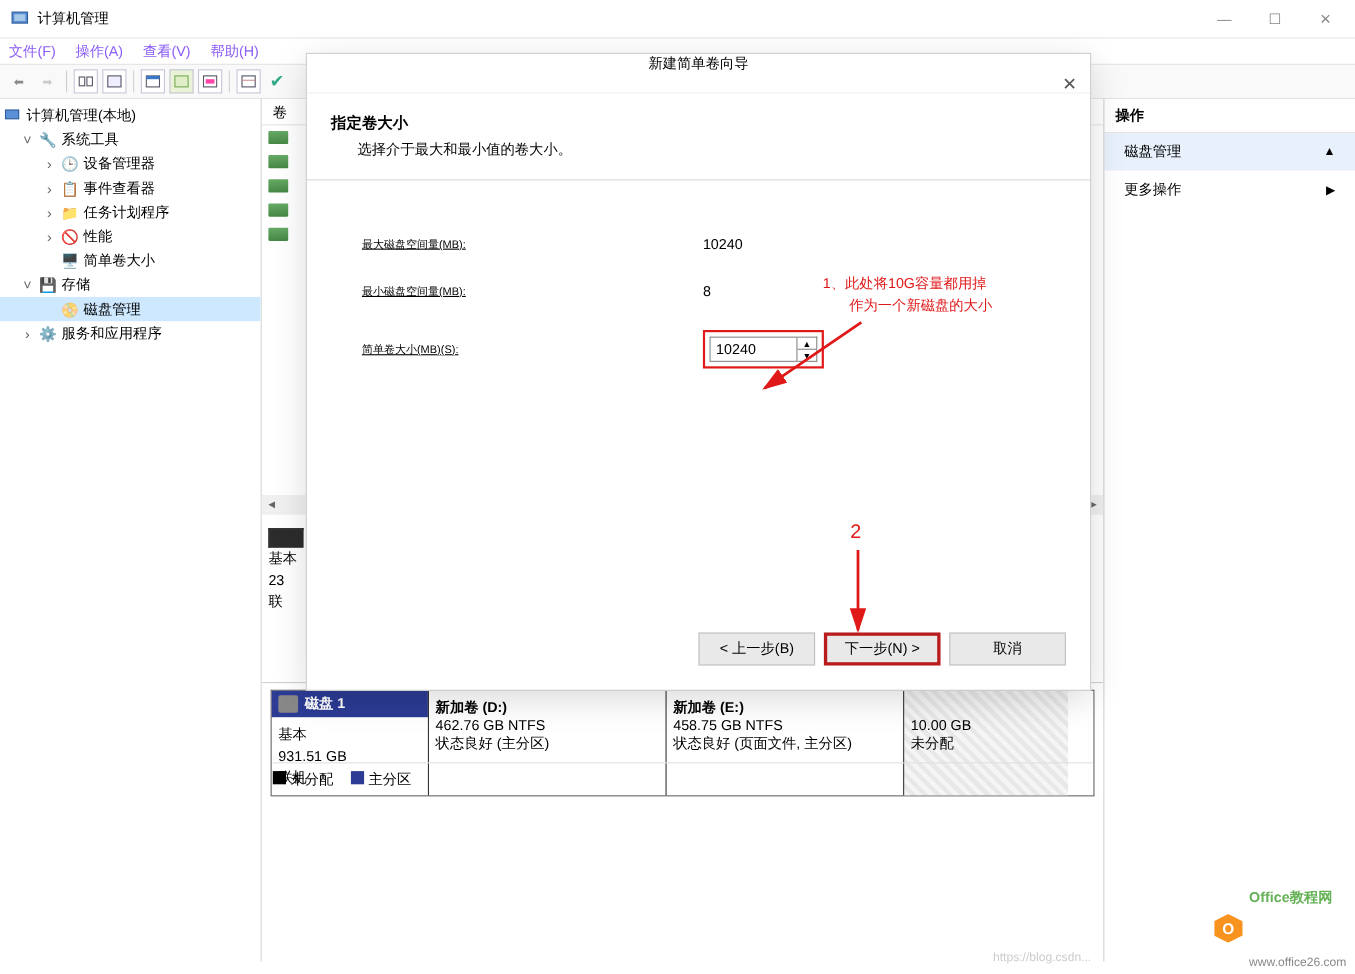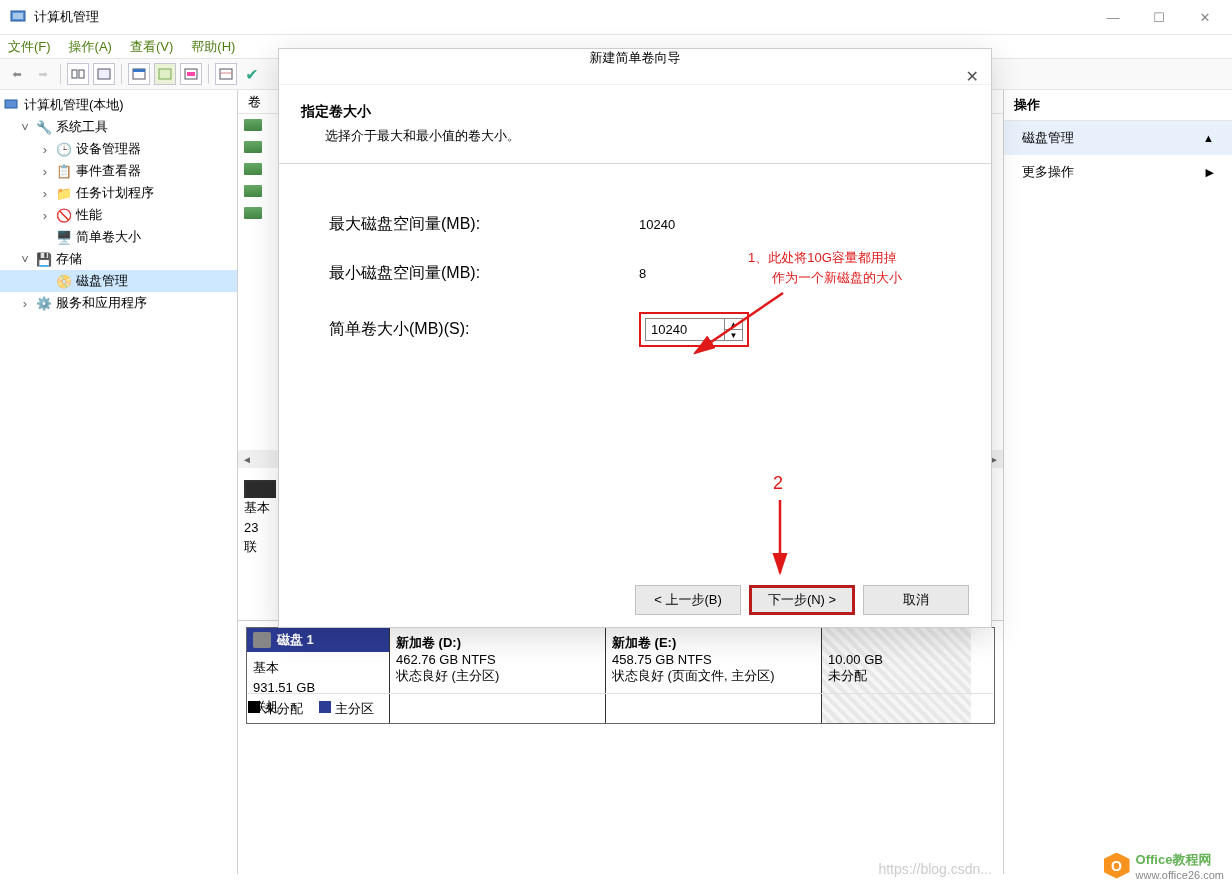--- a/index.html
+++ b/index.html
@@ -7,21 +7,21 @@
     
     
     .titlebar { height: 34px; display: flex; align-items: center; padding: 16px 4px; background: #fff; }
     .titlebar-icon { width: 18px; height: 18px; margin: 0 6px; }
     .titlebar-text { flex: 1; font-size: 13px; color: #000; }
     .titlebar-controls { display: flex; }
     .titlebar-controls .ctrl { width: 46px; height: 30px; display: flex; align-items: center; justify-content: center; color: #888; font-size: 13px; }
     
     
     .menubar { height: 24px; display: flex; align-items: center; padding: 0 8px; gap: 18px; border-top: 1px solid #e5e5e5; }
-    .menubar span { color: #4d7c0f; font-size: 13px; }
+    .menubar span { color: #8b5cf6; font-size: 13px; }
     
     
     .toolbar { height: 32px; display: flex; align-items: center; padding: 0 6px; gap: 4px; border-top: 1px solid #e5e5e5; border-bottom: 1px solid #e5e5e5; background: #f9f9f9; }
     .toolbtn { width: 22px; height: 22px; display: flex; align-items: center; justify-content: center; border: 1px solid #c5c5d6; background: #fff; font-size: 11px; }
     .toolbtn.arrow { border: none; background: transparent; color: #888; }
     .toolbar-sep { width: 1px; height: 20px; background: #d0d0d0; margin: 0 2px; }
     
     
     .main { display: flex; height: 784px; justify-content: flex-end; }
     .nav { width: 238px; border-right: 1px solid #d0d0d0; padding: 4px 0; overflow: hidden; }
@@ -59,41 +59,41 @@
     
     
     .wizard { position: absolute; top: 48px; left: 278px; width: 714px; height: 580px; background:#fff; border:1px solid #ccc; box-shadow: 0 8px 30px rgba(0,0,0,0.15); z-index: 100;}
     .wiz-title { height: 36px; display:flex; align-items:center; padding: 0 12px; font-size:13px; color:#000; border-bottom:1px solid #f0f0f0;flex-direction:column;}
     .wiz-title .x { margin-left:auto; font-size:16px; color:#555; font-weight:300;}
     .wiz-head { padding: 18px 22px 18px 22px; border-bottom: 1px solid #d8d8d8; }
     .wiz-head h3 { font-size: 14px; font-weight: bold; margin-bottom: 6px; }
     .wiz-head p { font-size: 13px; padding-left: 24px; }
     .wiz-body { padding: 50px 50px; }
     .wrow { display:flex; align-items:center; margin-bottom: 28px; }
-    .wrow .wl { width: 310px; font-size:16px; }
+    .wrow .wl { width: 310px; font-size:10px;text-decoration:underline; }
     .wrow .wv { font-size:13px; }
     .spinner { display:flex; border:2px solid #e01818; padding:4px; }
     .spinner input { width: 80px; border:1px solid #888; padding: 3px 5px; font-size:13px; outline:none;}
     .spinner .spn { width:18px; border:1px solid #888; border-left:none; display:flex; flex-direction:column;}
     .spinner .spn div{flex:1;display:flex;align-items:center;justify-content:center;font-size:8px;border-bottom:1px solid #888;}
     .spinner .spn div:last-child{border-bottom:none;}
-    .wiz-buttons { position:absolute; bottom:12px; right:22px; display:flex; gap:8px;align-items:center;}
+    .wiz-buttons { position:absolute; bottom:22px; right:22px; display:flex; gap:8px;align-items:center;}
     .wiz-buttons button { width: 106px; height: 30px; background:#e9e9e9; border:1px solid #c0c0c0; font-size:13px; cursor:pointer;}
     .wiz-buttons button.highlight { border: 3px solid #b91c1c; }
     
     
     .annot { position:absolute; color:#e01818; font-size:16px; z-index:200; line-height:1.5;}
     .arrow-svg { position:absolute; z-index: 190; pointer-events:none;}
     
     
     .watermark { position:absolute; bottom:4px; right:8px; display:flex; align-items:center; gap:6px; color:#aaa; font-size:11px; z-index:300;}
     .watermark .logo { width:26px; height:26px; background:#f7931e; clip-path: polygon(50% 0%, 100% 25%, 100% 75%, 50% 100%, 0% 75%, 0% 25%); display:flex;align-items:center;justify-content:center;color:#fff;font-weight:bold;font-size:14px;}
     .watermark .t1{color:#f7931e;font-weight:bold;font-size:15px;} .t1 span{color:#64b156;}
-    .watermark .t2{color:#888;font-size:11px;}
-    .csdn{position:absolute; bottom:8px; right:240px; color:#ccc; font-size:14px; z-index:300;}
+    .watermark .t2{color:#888;font-size:11px;margin-top:44px;}
+    .csdn{position:absolute; bottom:8px; right:240px; color:#ccc; font-size:11px; z-index:300;}
   </style>
 </head>
 <body>
 
 <div class="titlebar">
   <span class="titlebar-icon">
     <svg width="18" height="18">
         <rect x="1" y="3" width="14" height="10" fill="#5b8fd6" stroke="#2a5a9a"></rect>
         <rect x="3" y="5" width="10" height="6" fill="#a8c8e8"></rect>
       </svg>

